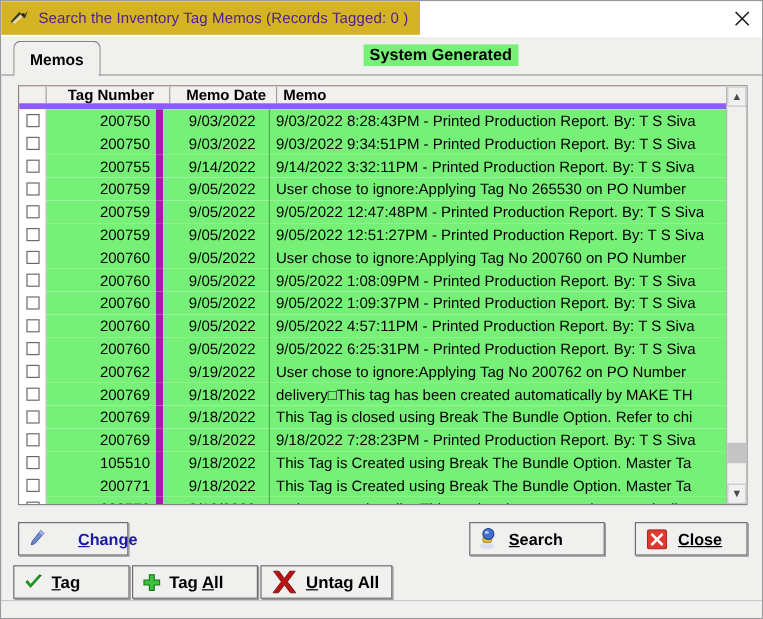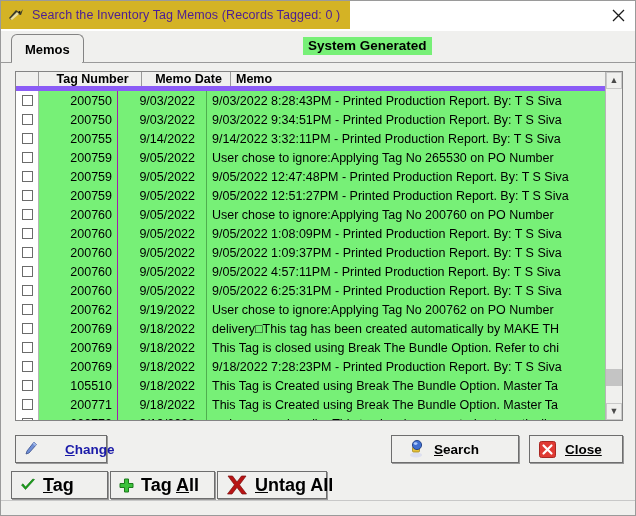--- a/index.html
+++ b/index.html
@@ -136,23 +136,23 @@
     white-space: nowrap;
     overflow: hidden;
     background: #77f077;
   }
   .cell.c-check {
     width: 23px; background: #ffffff;
     justify-content: center;
     border-right: 1px solid #b5b5b5;
   }
   .cell.c-tag {
-    width: 79px; justify-content: flex-end;
+    width: 97px; justify-content: flex-end;
     padding-right: 5px;
-    border-right: 1px solid #a21caf;
+    border-right: 6px solid #a21caf;
   }
   .cell.c-date {
     width: 89px; justify-content: flex-end;
     padding-right: 11px;
     border-right: 1px solid #4fae4f;
   }
   .cell.c-memo {
     flex: 1 1 auto; padding-left: 5px;
   }
   .chk {
@@ -200,38 +200,38 @@
     font-size: 13px;
     color: #000;
   }
   .btn .lbl { white-space: nowrap; }
   .btn .lbl u { text-decoration: underline; }
   .btn-icon { display: flex; align-items: center; justify-content: center; flex: 0 0 auto; }
 
   #btn-change { left: 14px; top: 434px; width: 92px; height: 28px; padding-left: 8px; gap: 19px; }
   #btn-change .lbl { color: #1a1aa8; font-weight: bold; font-size: 13.5px; margin-left: 8px; }
 
-  #btn-search { left: 390px; top: 434px; width: 128px; height: 28px; padding-left: 14px; text-align: right; }
+  #btn-search { left: 390px; top: 434px; width: 113px; height: 28px; padding-left: 4px; text-align: right; }
   #btn-search .lbl { font-weight: bold; font-size: 13.5px; margin-left: 8px; }
 
   #btn-close { left: 528px; top: 434px; width: 94px; height: 28px; padding-left: 9px; }
   #btn-close .lbl { font-weight: bold; font-size: 13.5px; margin-left: 9px; text-decoration: underline; }
 
   .btnrow2 { position: absolute; left: 10px; top: 470px; display: flex; }
   .btn2 {
     height: 28px;
     background: #f0f0ee;
     border: 1px solid #6e6e6e;
     box-shadow: 1px 1px 0 #9a9a9a;
     display: flex; align-items: center;
     padding-left: 8px;
     box-sizing: border-box;
     cursor: pointer;
     margin-right: 2px;
-    font-size: 18px; font-weight: bold; color: #000;
+    font-size: 14px; font-weight: bold; color: #000;
   }
   .btn2 .lbl { margin-left: 7px; white-space: nowrap; }
   #btn-tag { width: 97px; }
   #btn-tagall { width: 105px; }
   #btn-untagall { width: 110px; }
 
   .bottom-strip {
     position: absolute; left: 0; bottom: 0;
     width: 636px; height: 14px;
     background: #f0f0ee;

